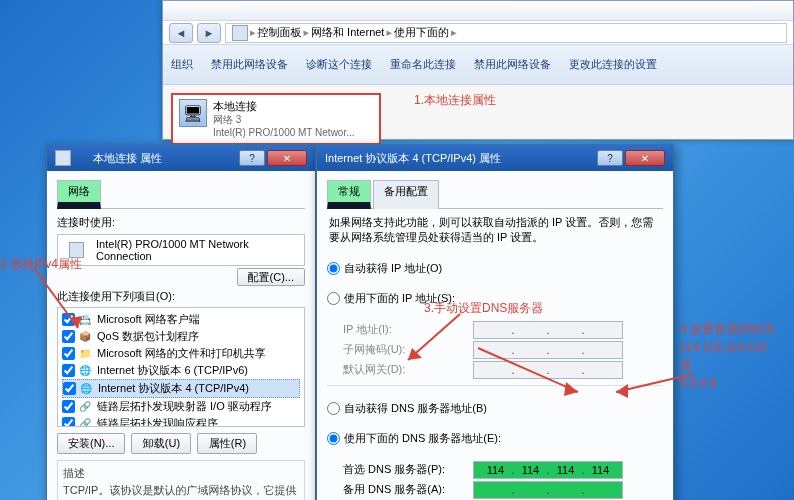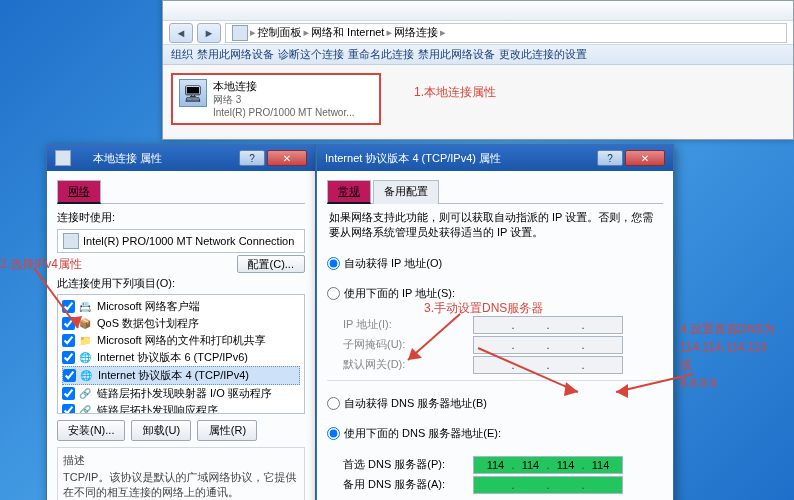--- a/index.html
+++ b/index.html
@@ -5,44 +5,44 @@
 * { box-sizing: border-box; margin: 0; padding: 0; font-family: "Microsoft YaHei", SimSun, Arial, sans-serif; font-size: 11px; }
 body { width: 794px; height: 500px; background: linear-gradient(135deg, #1e6fc9 0%, #4aa3e8 50%, #1e6fc9 100%); position: relative; overflow: hidden; }
 
 
 .explorer { position: absolute; left: 162px; top: 0; width: 632px; height: 140px; background: #f7f7f7; border: 1px solid #8a9fb5; box-shadow: 0 0 6px rgba(0,0,0,0.3); }
 .explorer-titlebar { height: 20px; background: linear-gradient(#fdfdfd,#e8eef6); border-bottom: 1px solid #d0d8e0; }
 .explorer-addr { height: 24px; background: #fff; border-bottom: 1px solid #d0d8e0; display: flex; align-items: center; padding: 0 6px; gap:4px; }
 .explorer-addr .navbtn { width: 24px; height: 20px; background: linear-gradient(#e8f0fb,#cde0f5); border:1px solid #aac; border-radius:3px; display:flex; align-items:center; justify-content:center; color:#456; }
 .breadcrumb { display:flex; align-items:center; gap:2px; background:#fff; border:1px solid #c0c8d0; height:20px; padding:0 6px; flex:1; }
 .breadcrumb span.sep { color:#888; }
-.explorer-toolbar { height: 20px; background: linear-gradient(#eaf2fb,#dbe7f4); border-bottom: 1px solid #c0cedd; display:flex; align-items:center; padding: 0 8px; gap: 4px; color:#1a3e7a; }
+.explorer-toolbar { height: 40px; background: linear-gradient(#eaf2fb,#dbe7f4); border-bottom: 1px solid #c0cedd; display:flex; align-items:center; padding: 0 8px; gap: 18px; color:#1a3e7a; }
 .tb-item { cursor:pointer; }
 .explorer-body { padding: 8px; position:relative; }
 .conn-tile { border:2px solid #d8443a; padding:4px 6px; width: 210px; display:flex; gap:6px; align-items:flex-start; background:#fff; }
 .conn-icon { width:28px; height:28px; background:linear-gradient(#cfe1f5,#9ec0e5); border:1px solid #6a90bc; display:flex; align-items:center; justify-content:center; font-size:16px; }
 .conn-text div { line-height:1.3; }
 .conn-text .sub { color:#666; font-size:10px; }
 
 
 .anno { position:absolute; color:#d8443a; font-size:12px; }
 .arrow-svg { position:absolute; pointer-events:none; }
 
 
 .dlg { position:absolute; background:#f0f4fa; border:1px solid #3a6ea5; box-shadow: 2px 3px 10px rgba(0,0,0,0.4); }
 .dlg-title { height:26px; background:linear-gradient(#2f6ec8,#1a56a8); color:#fff; display:flex; align-items:center; padding:0 8px; font-size:12px; justify-content:space-between; }
 .dlg-title .wbtn { display:flex; gap:2px; }
 .dlg-title .wb { width:26px; height:16px; background:linear-gradient(#d9e6f7,#a8c5e8); border:1px solid #5a7fa8; border-radius:2px; display:flex; align-items:center; justify-content:center; font-size:10px; color:#234; }
 .dlg-title .wb.close { background:linear-gradient(#e58a8a,#c94545); color:#fff; border-color:#8a2a2a; width:40px; }
 .dlg-body { padding:8px 10px; background:#fafcfe; }
 .tabrow { display:flex; border-bottom:1px solid #b0bcca; margin-bottom:6px; }
 .tab { padding:3px 10px; border:1px solid #b0bcca; border-bottom:none; background:#e9eef5; margin-right:2px; position:relative; top:1px; }
-.tab.active { background:#be185d; border-bottom:2px solid #0f172a;text-decoration:underline; }
+.tab.active { background:#86efac; border-bottom:7px solid #0f172a; }
 .label { display:block; margin-bottom:3px; }
-.adapter-box { border:1px solid #b8c4d2; background:#fff; padding:3px 5px; display:flex; align-items:center; gap:4px; margin:4px 0; }
+.adapter-box { border:1px solid #b8c4d2; background:#fff; padding:3px 11px; display:flex; align-items:center; gap:12px; margin:4px 0; }
 .btn { background:linear-gradient(#fdfdfd,#e5eaf0); border:1px solid #9aa8b8; padding:2px 10px; min-width:60px; text-align:center; cursor:pointer; border-radius:2px; }
 .listbox { border:1px solid #b8c4d2; background:#fff; padding:3px 4px; height:120px; overflow:auto; }
 .listitem { display:flex; align-items:center; gap:4px; padding:1px 0; }
 .listitem input[type=checkbox]{ margin:0; }
 .li-icon { width:14px; height:14px; display:inline-flex; align-items:center; justify-content:center; font-size:10px; }
 .listitem.selected { background:#cde2f8; border:1px dotted #6a90bc; }
 .btnrow { display:flex; gap:6px; margin:6px 0; }
 .desc { border:1px solid #d0d8e3; padding:5px; font-size:10px; color:#444; margin-top:4px; }
 .dlg-footer { display:flex; justify-content:flex-end; gap:8px; padding:8px; background:#eef2f8; border-top:1px solid #d0d8e3; }
 
@@ -68,21 +68,21 @@
   <div class="explorer-addr">
     <div class="navbtn">◄</div>
     <div class="navbtn">►</div>
     <div class="breadcrumb">
       <span class="small-icon"></span>
       <span class="sep">▸</span>
       <span>控制面板</span>
       <span class="sep">▸</span>
       <span>网络和 Internet</span>
       <span class="sep">▸</span>
-      <span>网络连接</span>
+      <span>使用下面的</span>
       <span class="sep">▸</span>
     </div>
   </div>
   <div class="explorer-toolbar">
     <span class="tb-item">组织</span>
     <span class="tb-item">禁用此网络设备</span>
     <span class="tb-item">诊断这个连接</span>
     <span class="tb-item">重命名此连接</span>
     <span class="tb-item">禁用此网络设备</span>
     <span class="tb-item">更改此连接的设置</span>
@@ -92,21 +92,21 @@
       <div class="conn-icon">🖥</div>
       <div class="conn-text">
         <div>本地连接</div>
         <div class="sub">网络  3</div>
         <div class="sub">Intel(R) PRO/1000 MT Networ...</div>
       </div>
     </div>
   </div>
 </div>
 
-<div class="anno" style="left:414px; top:84px;">1.本地连接属性</div>
+<div class="anno" style="left:414px; top:92px;">1.本地连接属性</div>
 
 <div class="dlg" style="left:46px; top:144px; width:270px;">
   <div class="dlg-title">
     <span style="display:flex; align-items:center; gap:22px;">
         <span class="small-icon"></span>
         <span>本地连接 属性</span>
       </span>
     <div class="wbtn">
         <div class="wb">?</div>
         <div class="wb close">✕</div>

